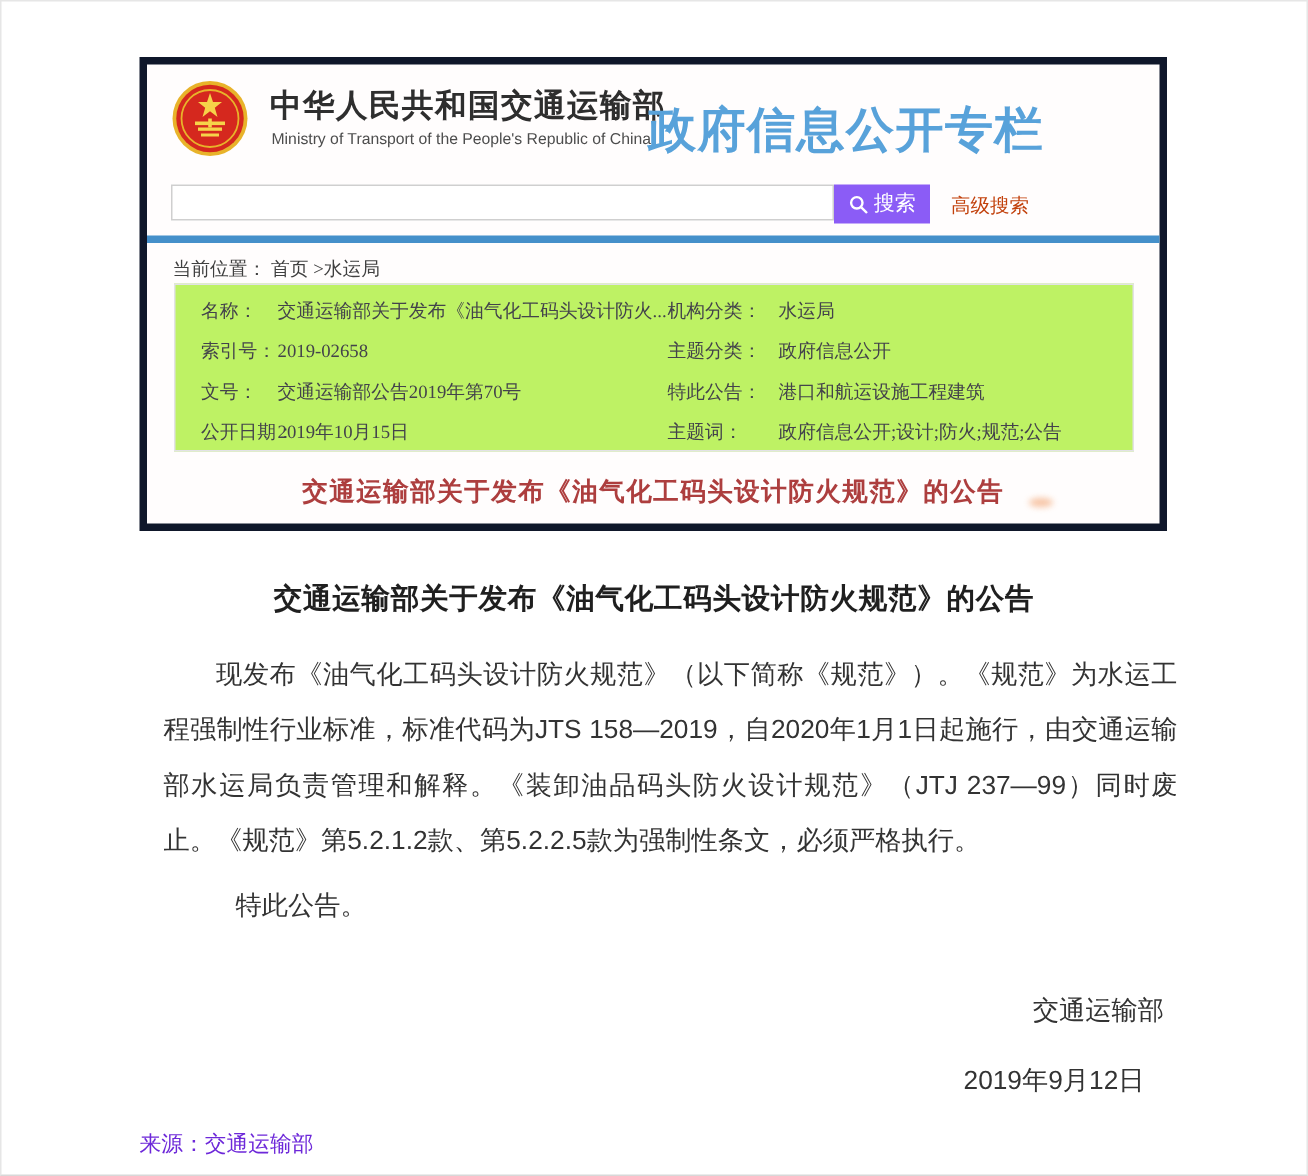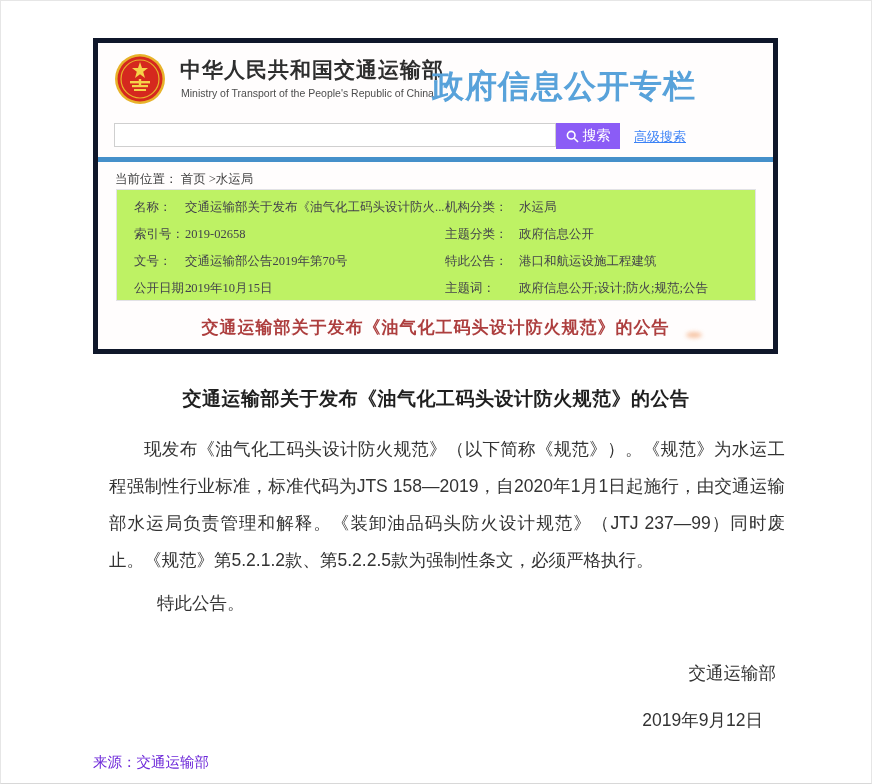--- a/index.html
+++ b/index.html
@@ -30,22 +30,22 @@
     position:absolute;left:16px;top:80px;width:428px;height:22px;
     border:1px solid #cfcfcf;background:#fff;font-size:13px;padding:0 6px;outline:none;
   }
   .search-btn{
     position:absolute;left:458px;top:80px;width:64px;height:26px;
     background:#8b5cf6;color:#fff;border:none;font-size:14px;cursor:pointer;
     display:flex;align-items:center;justify-content:center;gap:4px;
     font-family:"Liberation Sans",sans-serif;
   }
   .adv-search{
-    position:absolute;left:536px;top:85px;font-size:13px;color:#3b82f6;
-    text-decoration:underline;cursor:pointer;white-space:nowrap;
+    position:absolute;left:536px;top:85px;font-size:13px;color:#c2410c;
+    cursor:pointer;white-space:nowrap;
     font-family:"Liberation Serif",serif;
   }
   .blue-bar{position:absolute;left:0;top:114px;width:675px;height:5px;background:#4590ca;}
   .breadcrumb{
     position:absolute;left:17px;top:128px;font-size:12.5px;color:#3f3f3f;
     font-family:"Liberation Serif",serif;white-space:nowrap;
   }
   .breadcrumb a{color:#3f3f3f;text-decoration:none;cursor:pointer;}
   .meta-box{
     position:absolute;left:18px;top:146px;width:638px;height:110px;

